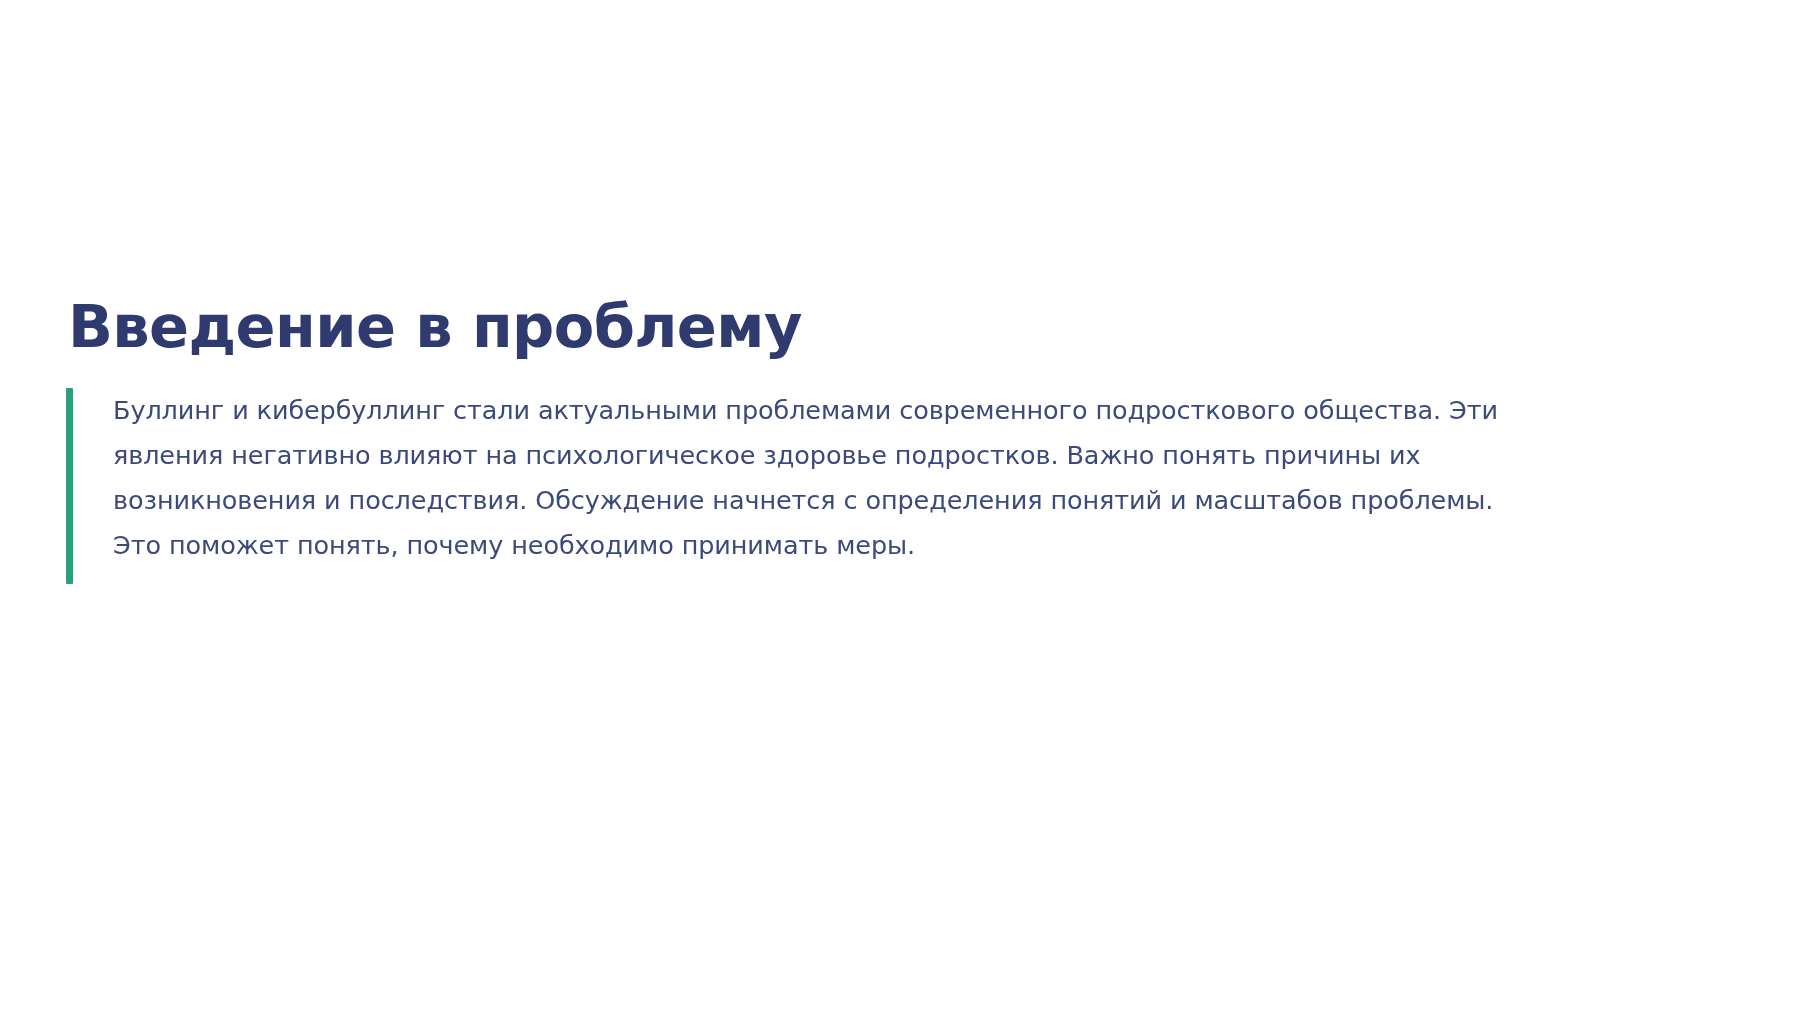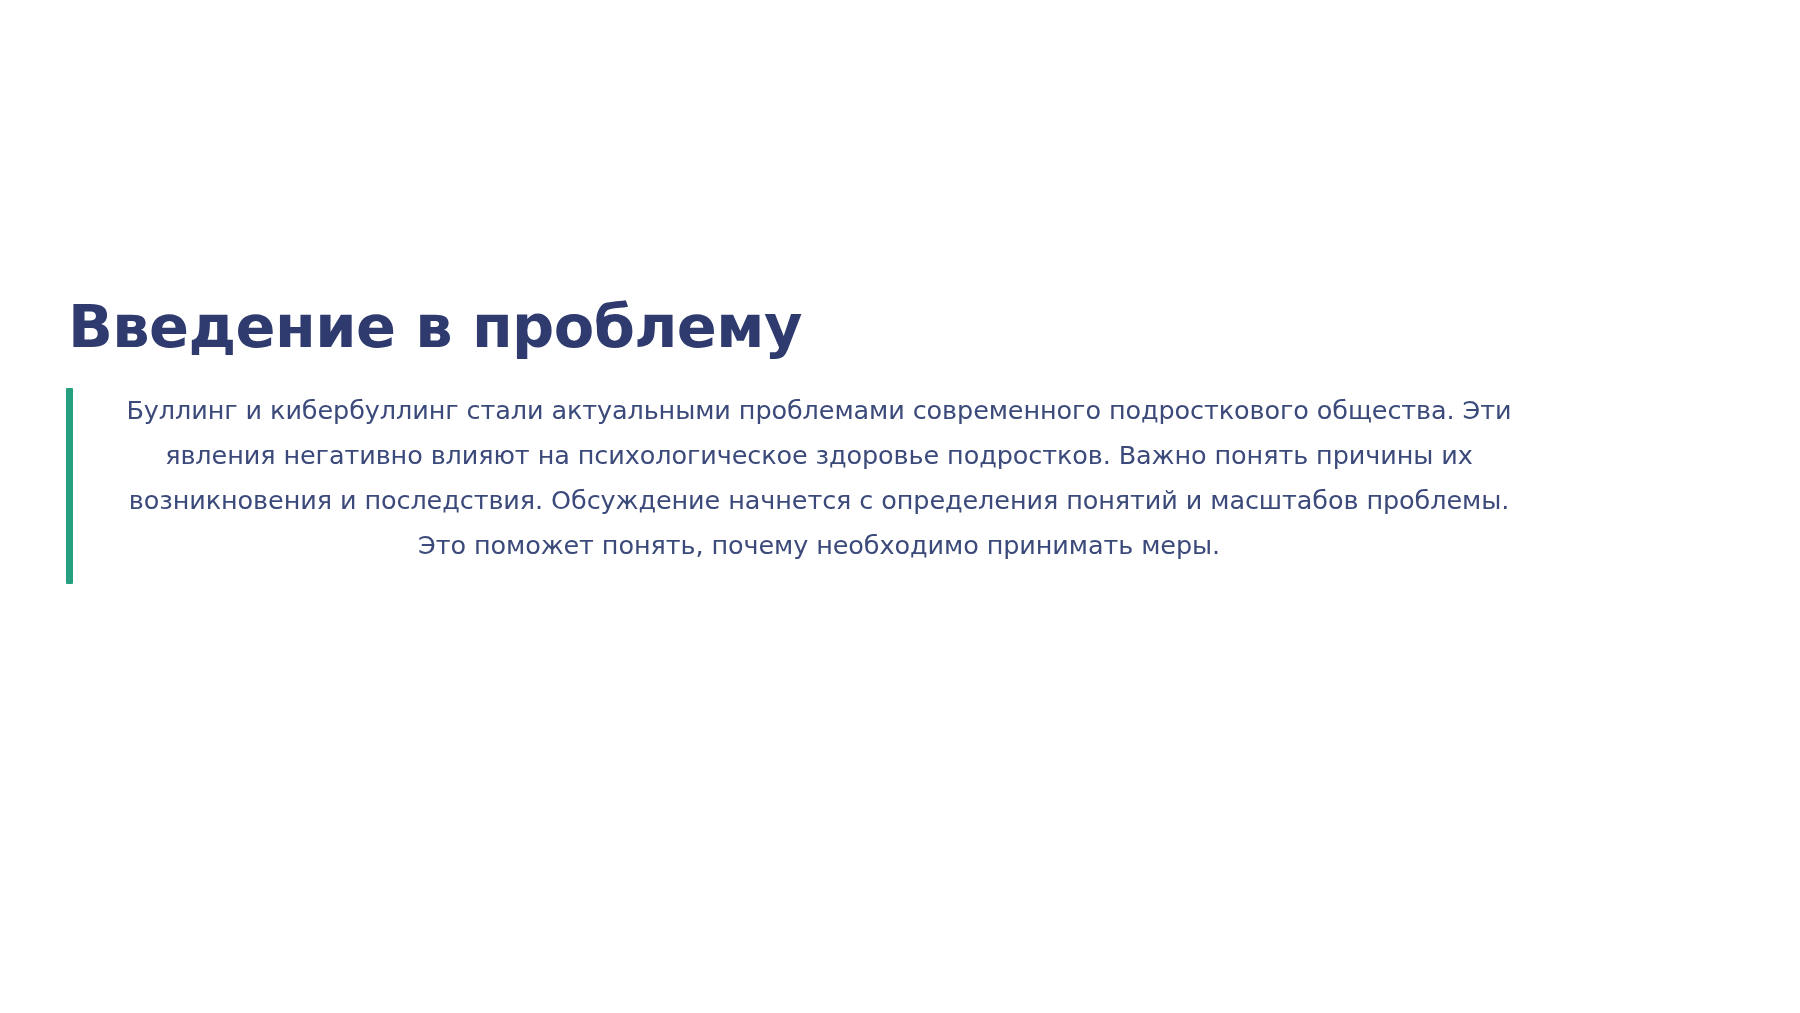--- a/index.html
+++ b/index.html
@@ -57,21 +57,21 @@
   }
 
   .body-text {
     font-family: "DejaVu Sans", sans-serif;
     font-weight: 400;
     font-size: 25.5px;
     line-height: 45px;
     color: #3b4a7a;
     margin: 0;
     max-width: 1412px;
-    text-align: center;
+    text-align: left;
     letter-spacing: -0.1px;
   }
 </style>
 </head>
 <body>
 
 <div class="slide">
 
   <div class="content">
 

